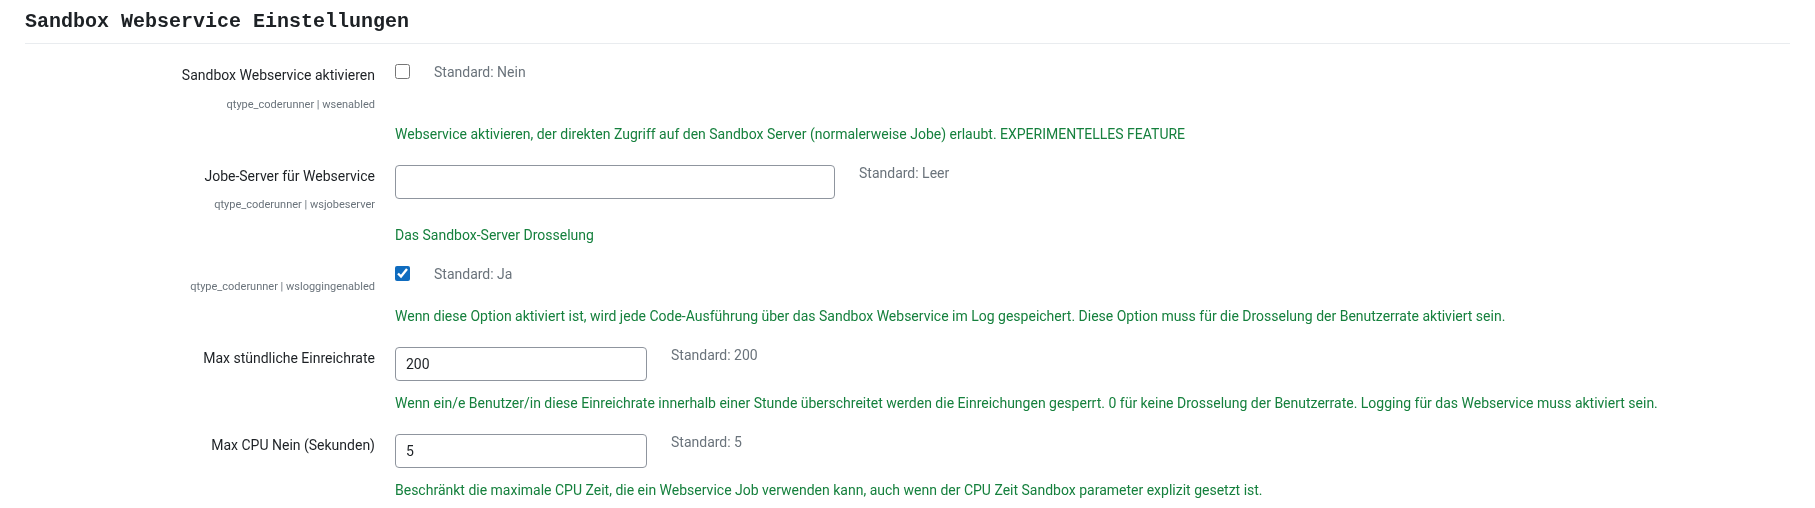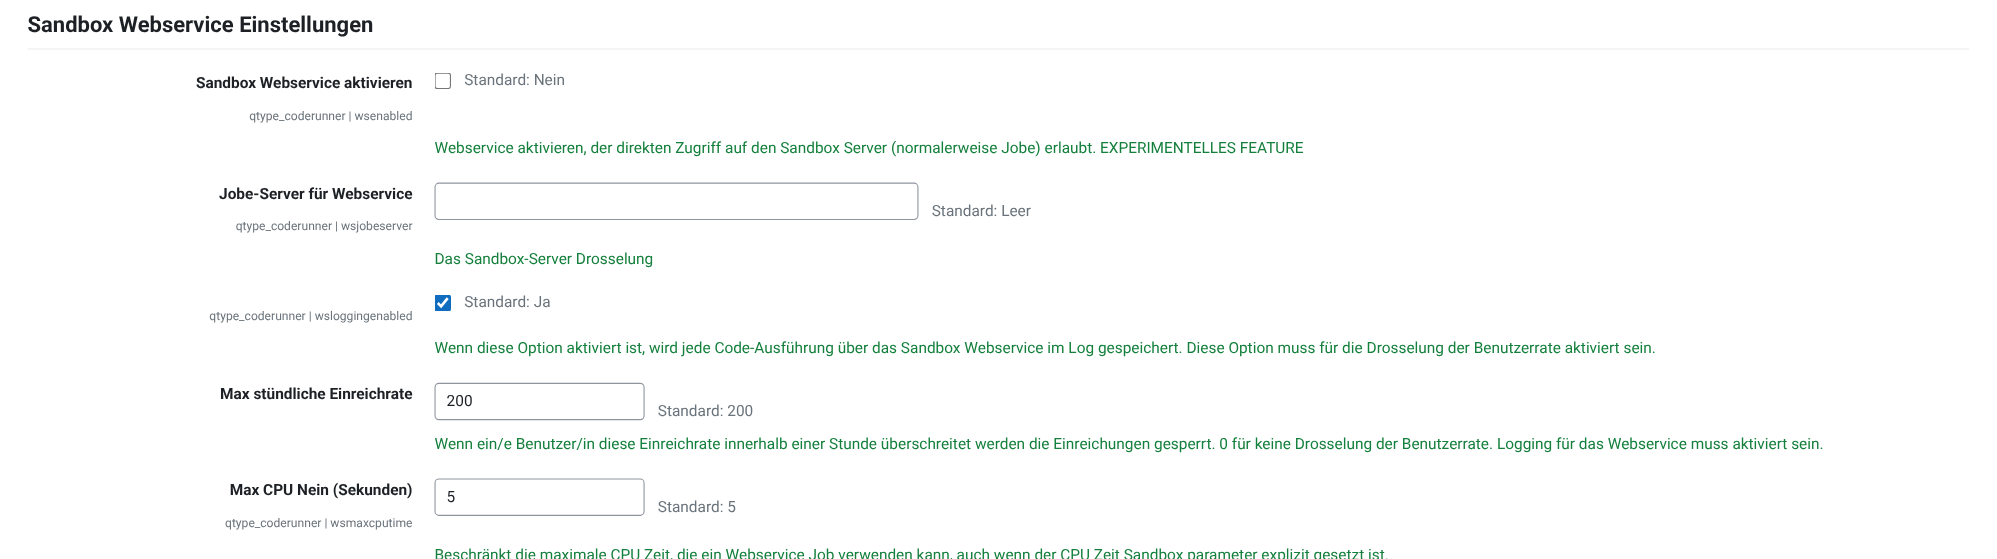--- a/index.html
+++ b/index.html
@@ -14,51 +14,51 @@
       padding: 10px 25px;
       background: #fff;
     }
     .section-heading {
       font-size: 20px;
       font-weight: 700;
       color: #1d2125;
       padding-bottom: 10px;
       border-bottom: 1px solid #e9ecef;
       margin-bottom: 18px;
+      font-family: Liberation Mono, monospace;
     }
     .form-row {
       display: flex;
       margin-bottom: 6px;
       align-items: flex-start;
     }
     .label-col {
       width: 370px;
       flex-shrink: 0;
       text-align: right;
       padding-right: 20px;
       padding-top: 4px;
     }
     .label-title {
       font-size: 14px;
       color: #1d2125;
       line-height: 1.4;
-      font-weight: bold;
     }
     .label-sub {
       font-size: 11px;
       color: #6a737b;
       line-height: 1.3;
       margin-top: 12px;
     }
     .control-col {
       flex: 1;
       display: flex;
-      align-items: flex-end;
+      align-items: flex-start;
       flex-wrap: wrap;
-      gap: 12px;
+      gap: 24px;
       padding-top: 2px;
     }
     .desc-row {
       display: flex;
       margin-bottom: 18px;
     }
     .desc-spacer {
       width: 370px;
       flex-shrink: 0;
     }
@@ -82,21 +82,21 @@
       border-radius: 4px;
       padding: 6px 10px;
       font-size: 14px;
       color: #1d2125;
       font-family: inherit;
     }
     .input-wide {
       width: 440px;
     }
     .input-narrow {
-      width: 191px;
+      width: 252px;
     }
     .default-label {
       font-size: 14px;
       color: #6a737b;
     }
   </style>
 </head>
 <body>
 
 <h3 class="section-heading">Sandbox Webservice Einstellungen</h3>
@@ -155,21 +155,20 @@
   </div>
 </div>
 <div class="desc-row">
   <div class="desc-spacer"></div>
   <div class="desc-text">Wenn ein/e Benutzer/in diese Einreichrate innerhalb einer Stunde überschreitet werden die Einreichungen gesperrt. 0 für keine Drosselung der Benutzerrate. Logging für das Webservice muss aktiviert sein.</div>
 </div>
 
 <div class="form-row">
   <div class="label-col">
     <div class="label-title">Max CPU Nein (Sekunden)</div>
-    <div class="label-sub">qtype_coderunner | wsmaxcputime</div>
   </div>
   <div class="control-col">
     <input type="text" class="input-narrow" value="5" style="">
     <span class="default-label">Standard: 5</span>
   </div>
 </div>
 <div class="desc-row">
   <div class="desc-spacer"></div>
   <div class="desc-text">Beschränkt die maximale CPU Zeit, die ein Webservice Job verwenden kann, auch wenn der CPU Zeit Sandbox parameter explizit gesetzt ist.</div>
 </div>

